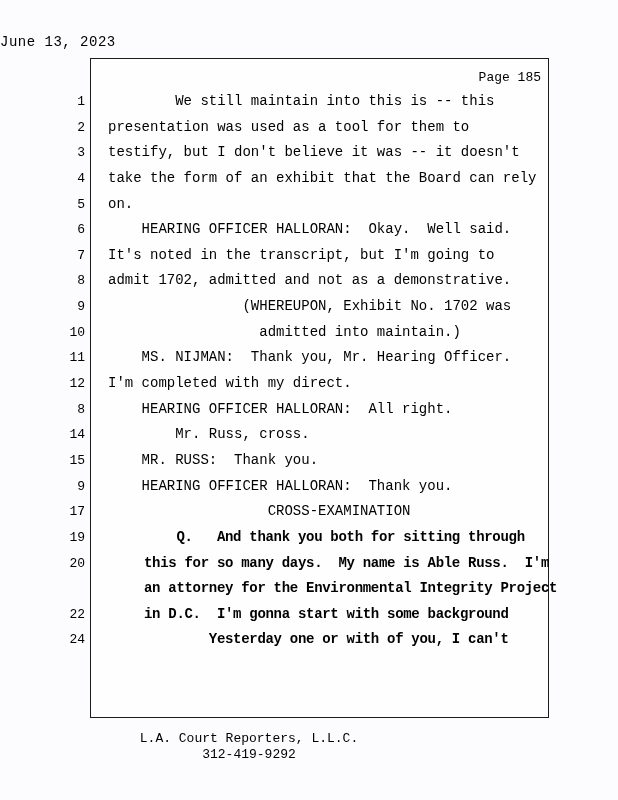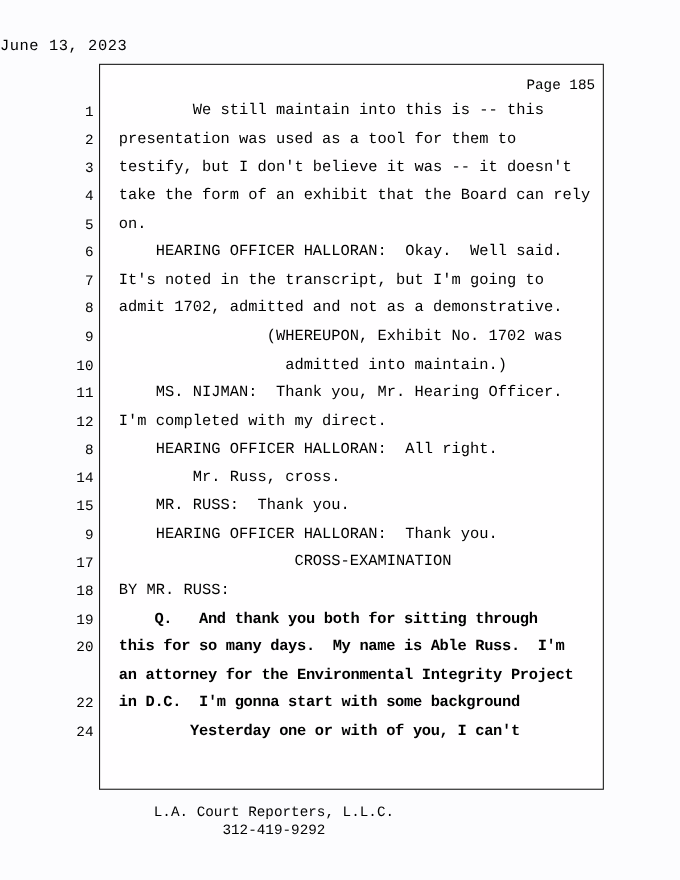--- a/index.html
+++ b/index.html
@@ -37,20 +37,21 @@
     position: absolute; left: 0; top: 0; width: 85px;
     text-align: right; font-size: 13px;
   }
   .txt {
     position: absolute; left: 108px; top: 0;
     white-space: pre;
   }
   .line.bold .txt {
     font-weight: bold;
     letter-spacing: -0.3px;
+    margin-left: 36px;
   }
   .footer {
     position: absolute; top: 731px; left: 0; width: 498px;
     text-align: center; font-size: 13px; line-height: 16px;
   }
 </style>
 </head>
 <body>
 
 <div class="date-header">June 13, 2023</div>
@@ -121,24 +122,20 @@
       <span class="txt">    MR. RUSS:  Thank you.</span>
     </div>
     <div class="line">
       <span class="num">9</span>
       <span class="txt">    HEARING OFFICER HALLORAN:  Thank you.</span>
     </div>
     <div class="line">
       <span class="num">17</span>
       <span class="txt">                   CROSS-EXAMINATION</span>
     </div>
-    <div class="line">
-      <span class="num">18</span>
-      <span class="txt">BY MR. RUSS:</span>
-    </div>
     <div class="line bold">
       <span class="num">19</span>
       <span class="txt">    Q.   And thank you both for sitting through</span>
     </div>
     <div class="line bold">
       <span class="num">20</span>
       <span class="txt">this for so many days.  My name is Able Russ.  I'm</span>
     </div>
     <div class="line bold">
       <span class="txt">an attorney for the Environmental Integrity Project</span>

